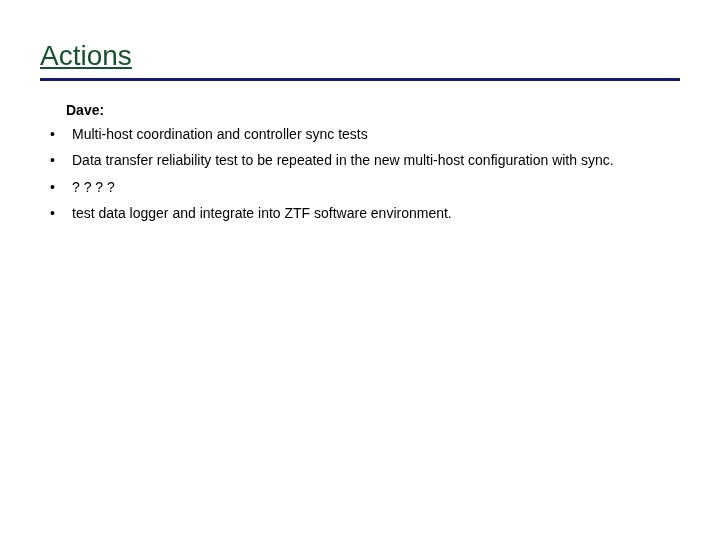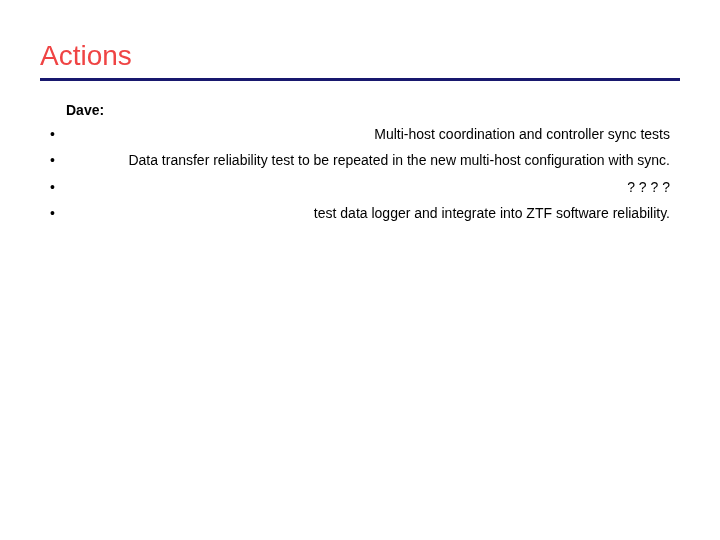--- a/index.html
+++ b/index.html
@@ -1,26 +1,26 @@
 <!DOCTYPE html>
 <html><head>
   <meta charset="utf-8">
   <style>
     * { margin: 0; padding: 0; box-sizing: border-box; }
     html, body { width: 720px; height: 540px; background: #fff; font-family: Arial, Helvetica, sans-serif; color: #000; }
     .slide { width: 720px; height: 540px; position: relative; padding: 40px 40px 0 40px; }
-    .title { font-size: 28px; color: #ef4444; font-weight: normal; margin-bottom: 6px; }
+    .title { font-size: 28px; color: #14532d; font-weight: normal; margin-bottom: 6px; text-decoration: underline; }
     .rule { border: none; border-top: 3px solid #18186e; margin-bottom: 20px; }
     .content { padding: 0 10px; font-size: 14px; line-height: 1.3; }
     .section-head { font-weight: bold; margin-top: 18px; margin-bottom: 6px; }
     .section-head.first { margin-top: 0; padding-left: 16px; }
     ul.bullets { list-style: none; padding: 0; margin: 0; }
     ul.bullets > li { display: flex; align-items: flex-start; margin-bottom: 8px; }
     ul.bullets > li .dot { width: 22px; flex: 0 0 22px; }
-    ul.bullets > li .txt { flex: 1 1 auto; text-align: right; }
+    ul.bullets > li .txt { flex: 1 1 auto; }
   </style>
 </head>
 <body>
 
 <div class="slide">
   <h1 class="title">Actions</h1>
   <hr class="rule">
   <div class="content">
 
     <div class="section-head first">Dave:</div>
@@ -38,18 +38,18 @@
     <ul class="bullets">
       <li>
         <span class="dot">•</span>
         <span class="txt">? ? ? ?</span>
       </li>
     </ul>
 
     <ul class="bullets">
       <li>
         <span class="dot">•</span>
-        <span class="txt">test data logger and integrate into ZTF software reliability.</span>
+        <span class="txt">test data logger and integrate into ZTF software environment.</span>
       </li>
     </ul>
 
   </div>
 </div>
 
 </body></html>

